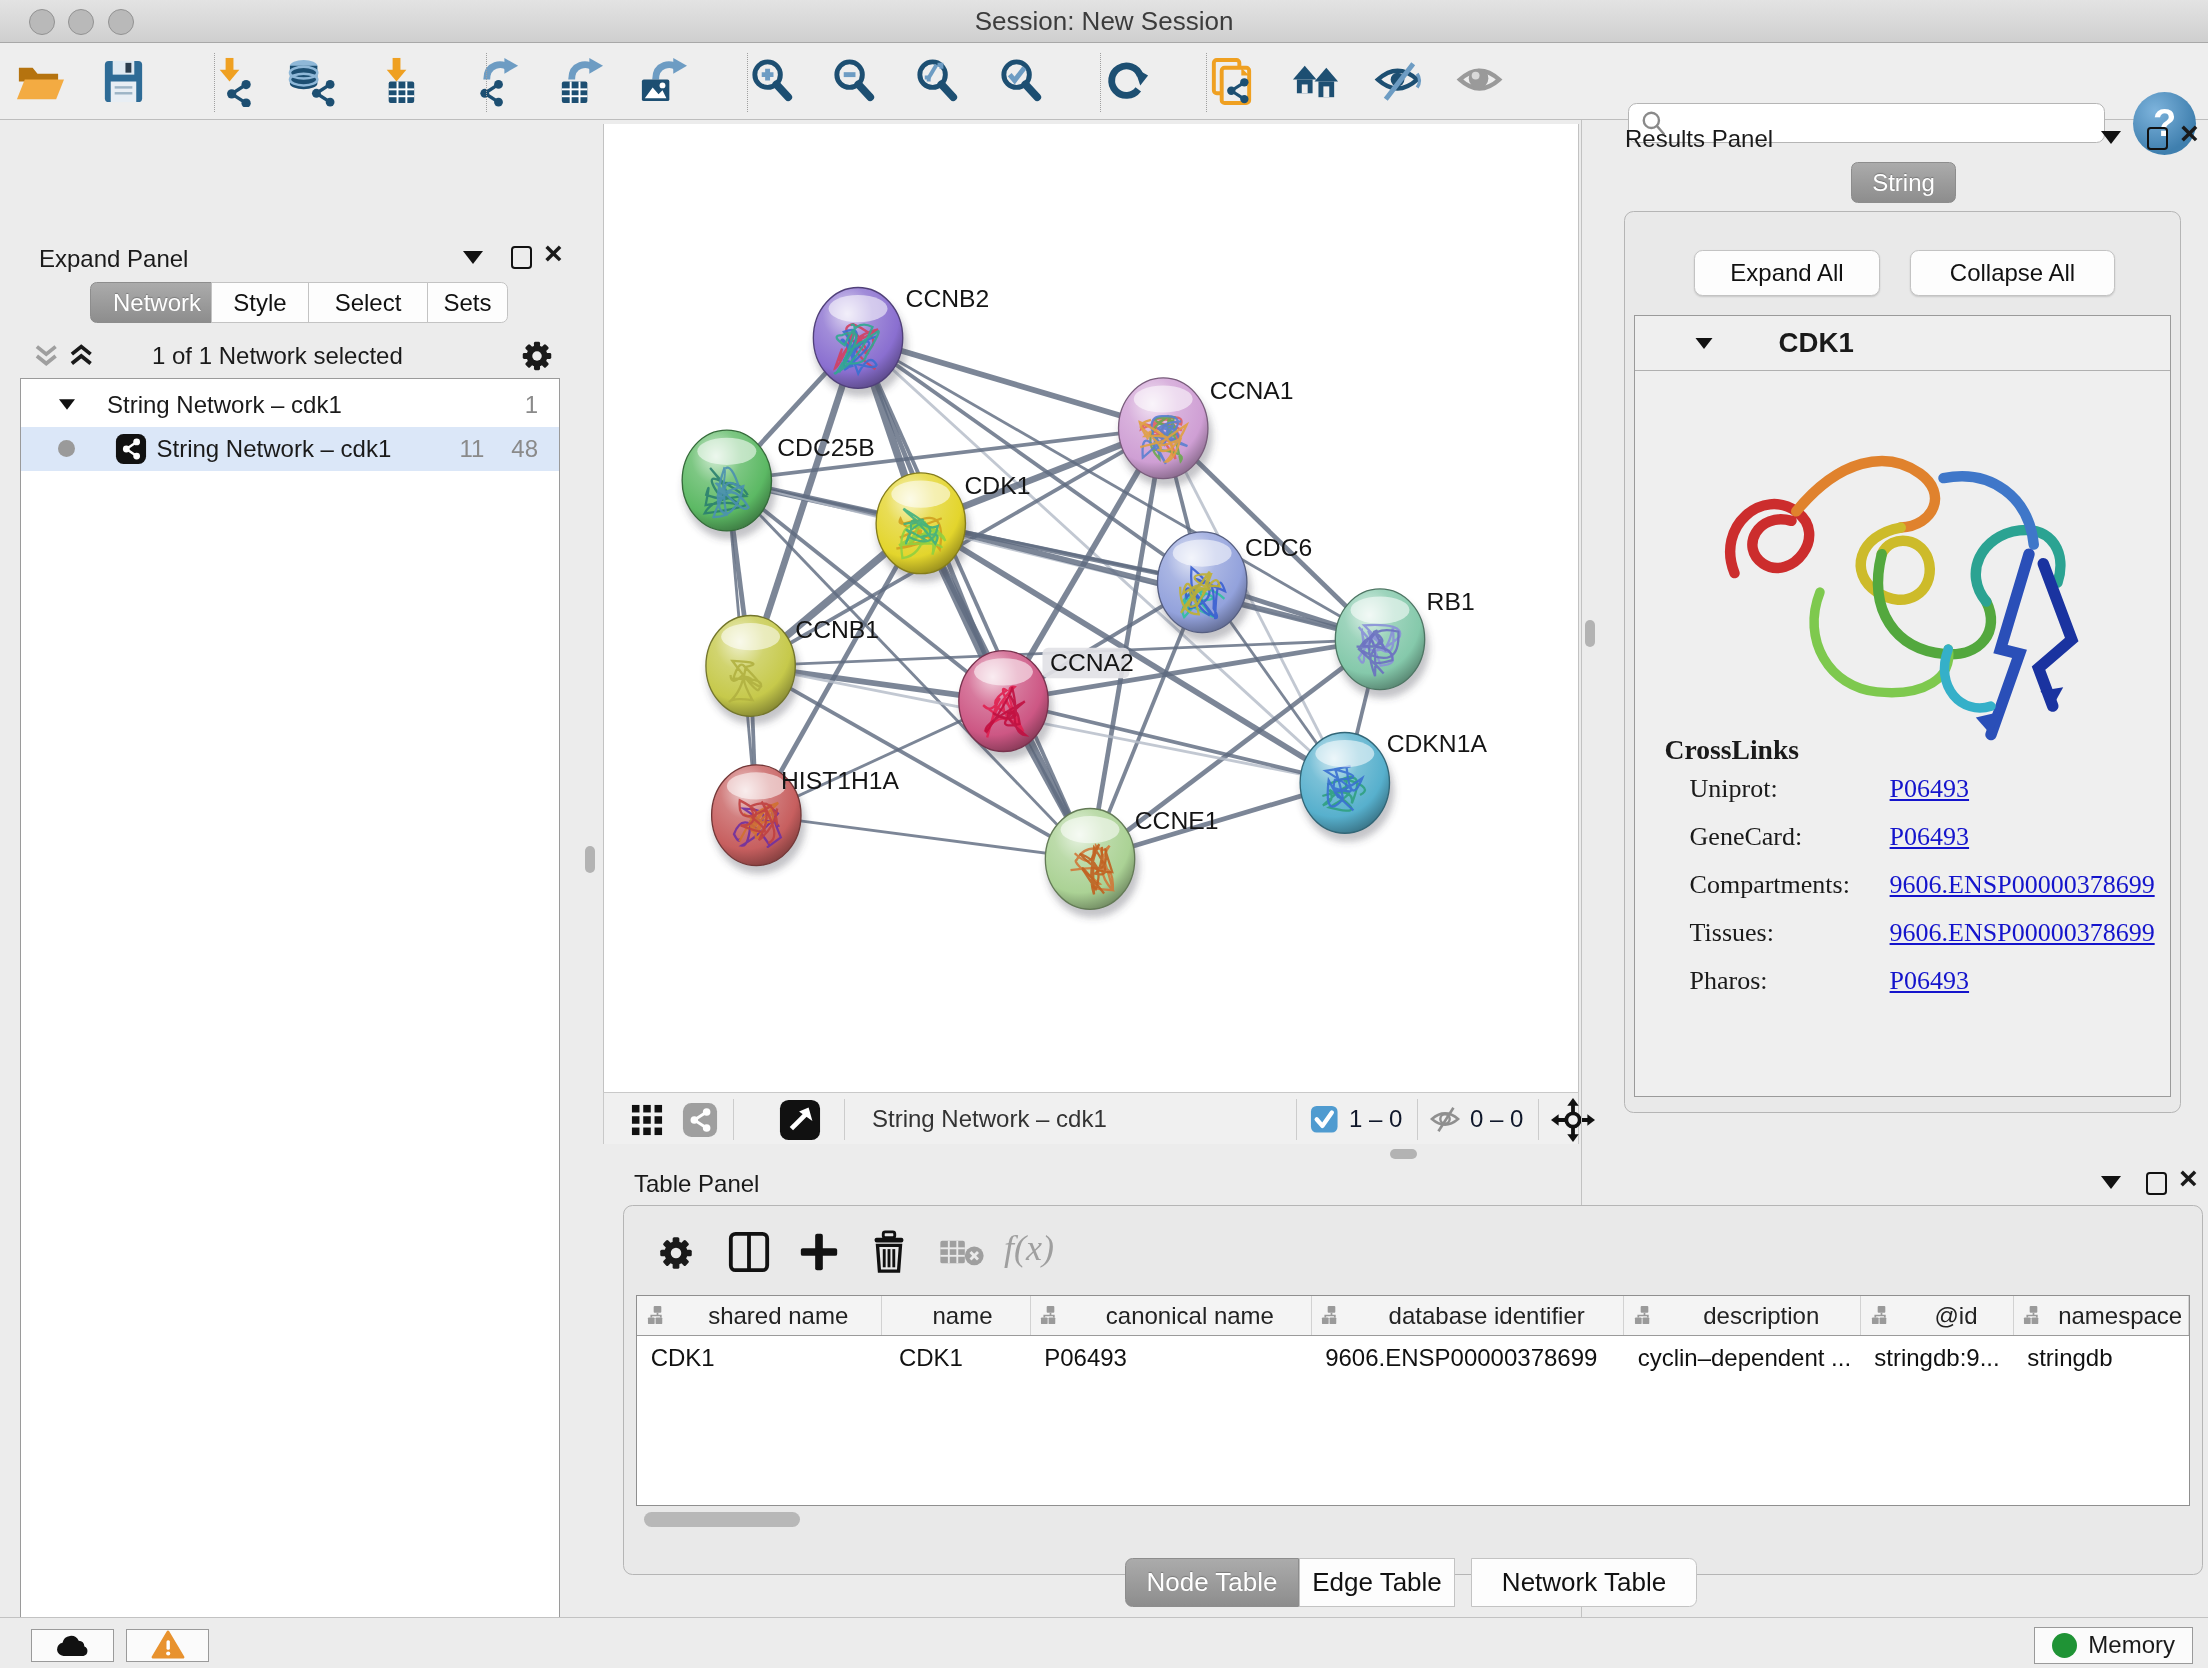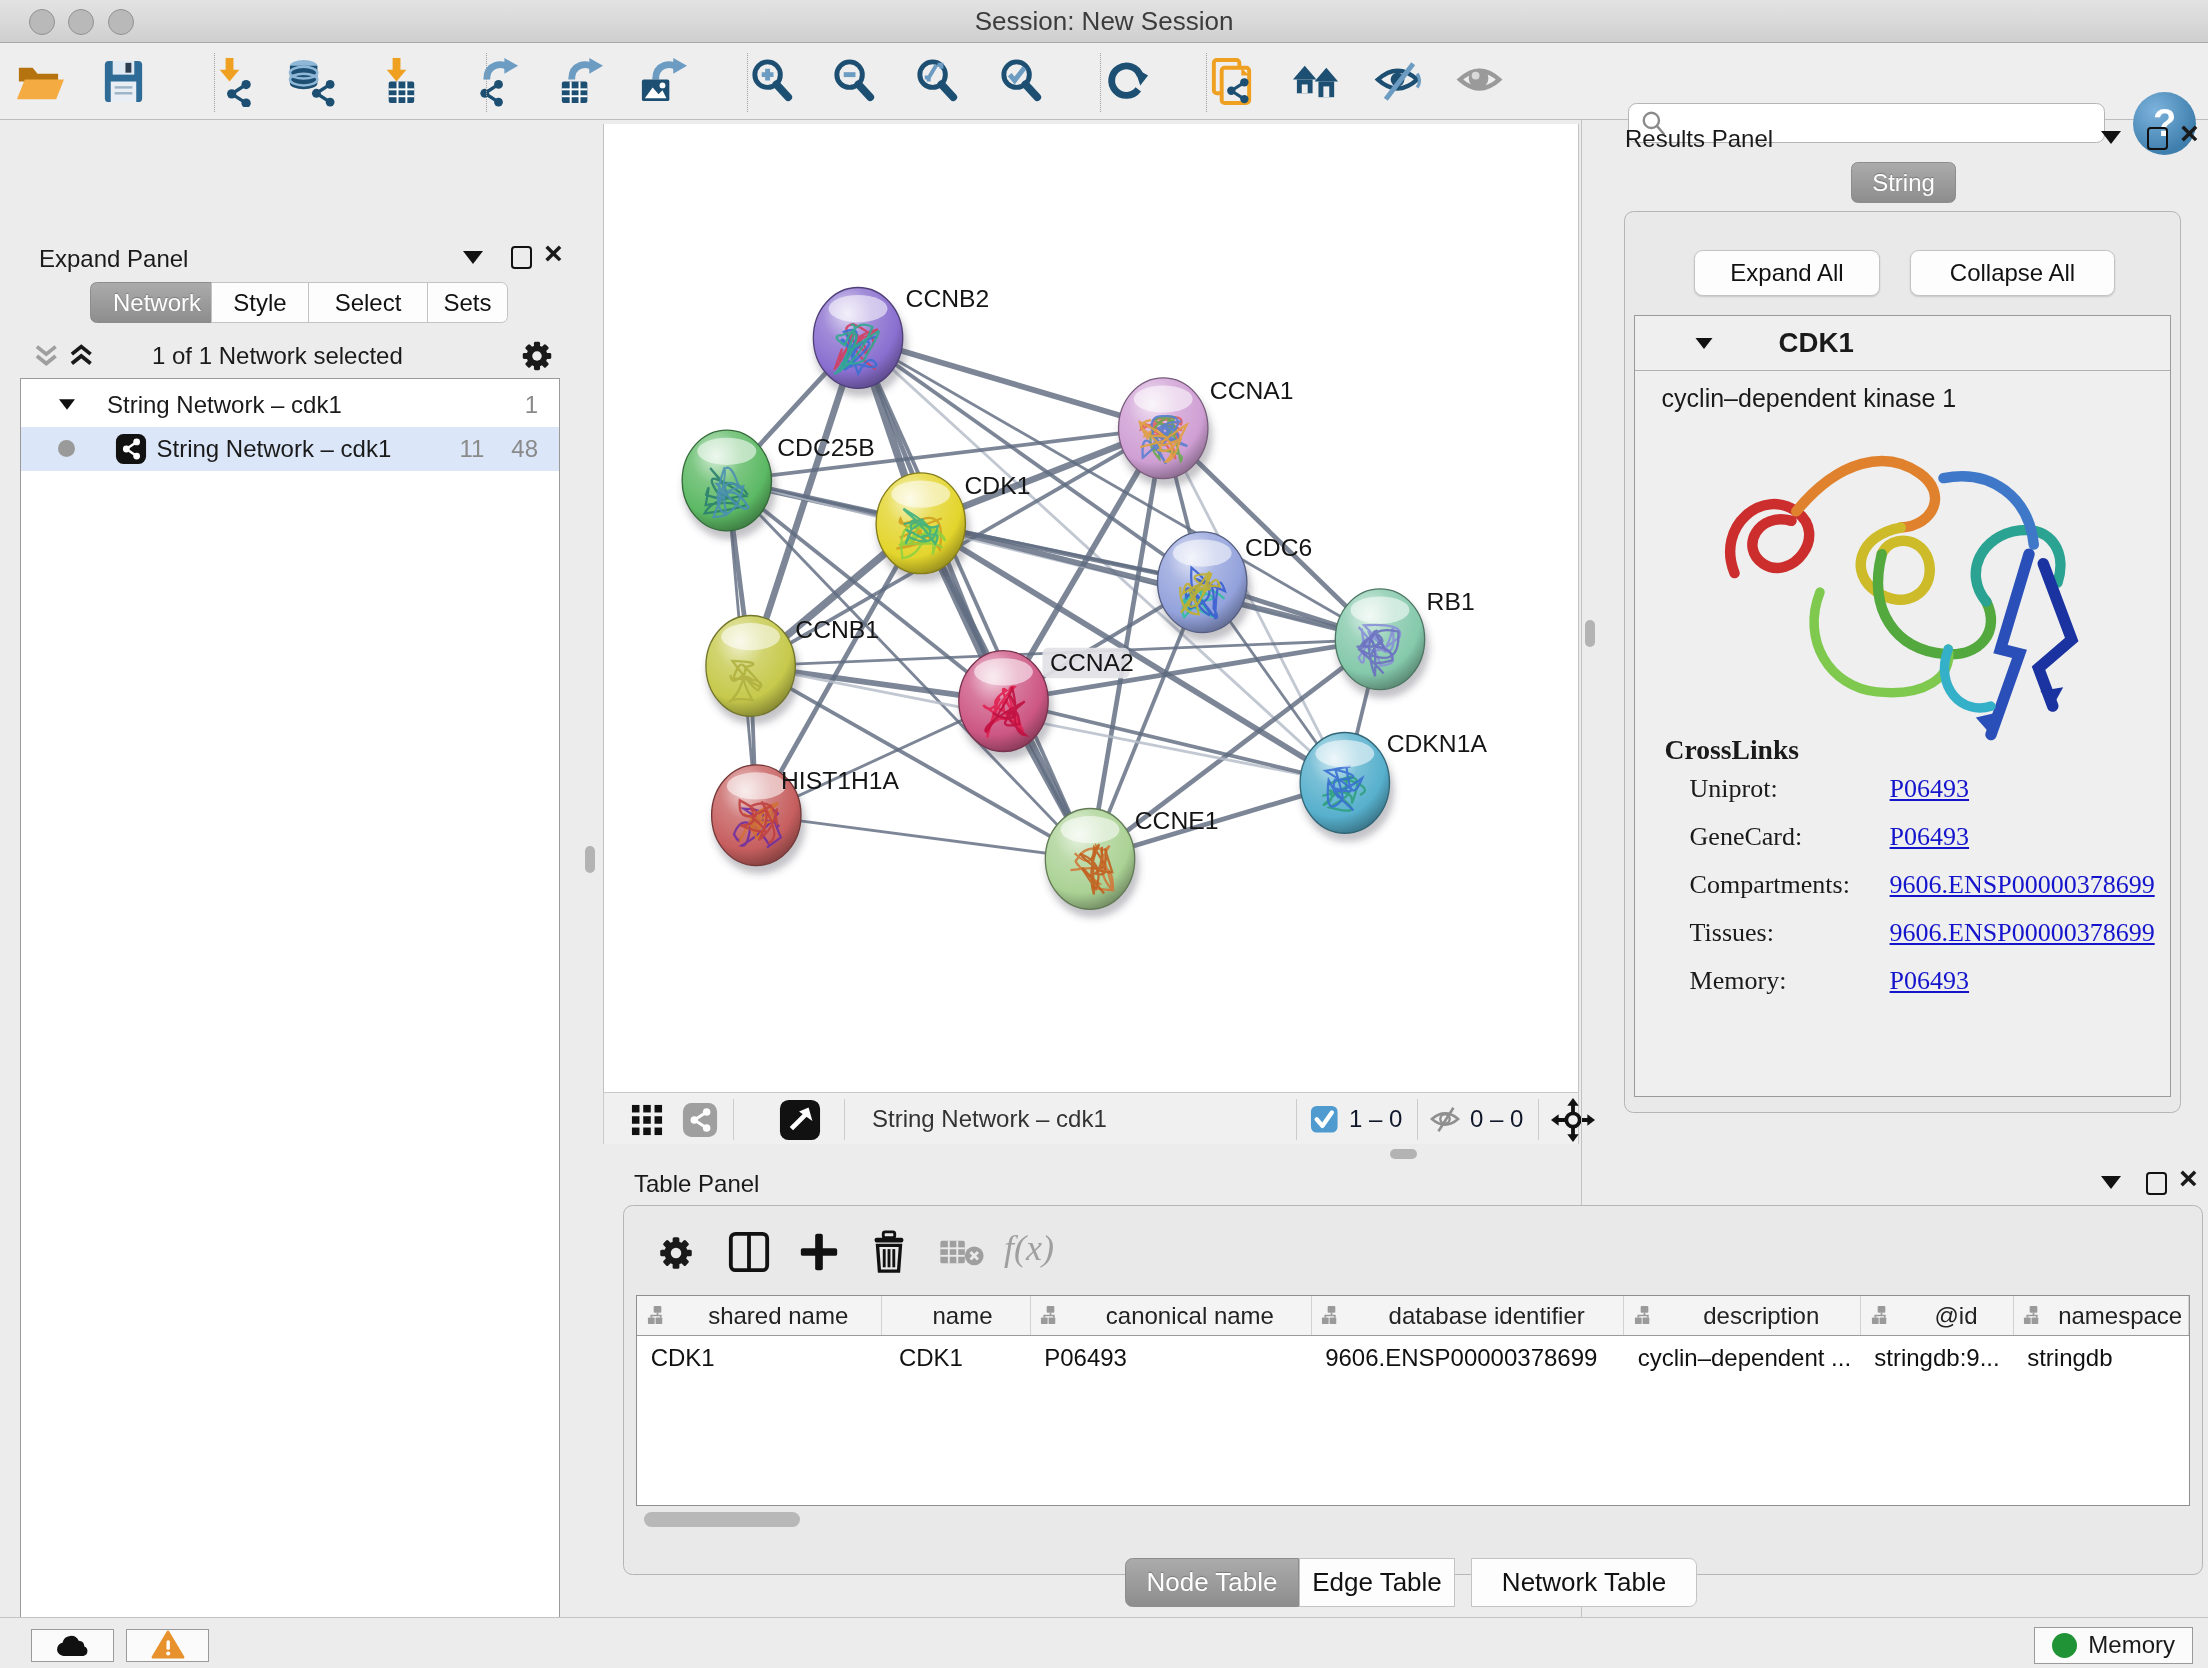--- a/index.html
+++ b/index.html
@@ -633,21 +633,20 @@
 
   <div class="abs gray-container" style="left:42px;top:91px;width:557px;height:902px">
     <button class="tabbtn" style="left:69px;top:38px;width:186px;height:46px;border-radius:8.6px;box-shadow:0 1px 1.9px rgba(0,0,0,.15)">Expand All</button>
     <button class="tabbtn" style="left:285px;top:38px;width:205px;height:46px;border-radius:8.6px;box-shadow:0 1px 1.9px rgba(0,0,0,.15)">Collapse All</button>
 
     <div class="abs rp-section" style="left:8.6px;top:103px;width:537px;height:782px">
       <div style="height:55px;border-bottom:1.4px solid #b0b0b0;display:flex;align-items:center">
         <span class="tri-down" style="margin-left:59px;transform:scale(.85)"></span>
         <span style="margin-left:65px;font-size:27.6px;font-weight:bold">CDK1</span>
       </div>
-      <div style="padding:13.3px 0 0 27px;font-size:25px">cyclin–dependent kinase 1</div>
 
       <svg class="abs" style="left:71px;top:105px" width="380" height="347" viewBox="0 0 400 365">
         <g fill="none" stroke-linecap="round">
           <path d="M30,160 C10,110 60,70 95,95 C130,120 90,170 60,150 C35,133 55,95 90,105" stroke="#cc2d2d" stroke-width="11"></path>
           <path d="M95,95 C140,40 190,30 225,55 C255,76 240,110 205,112" stroke="#e0822d" stroke-width="11"></path>
           <path d="M205,112 C160,120 150,160 180,180 C210,200 240,180 235,150 C230,122 195,118 185,140" stroke="#cdbb2a" stroke-width="11"></path>
           <path d="M185,140 C170,200 200,240 250,245 C290,249 310,220 295,190" stroke="#53a83e" stroke-width="11"></path>
           <path d="M295,190 C270,160 290,120 330,115 C365,111 380,140 370,170" stroke="#2ba392" stroke-width="11"></path>
           <path d="M250,60 C300,50 340,80 345,130" stroke="#3f77c9" stroke-width="11"></path>
           <path d="M340,140 L310,240 L330,245 L300,330" stroke="#2a4fb8" stroke-width="12"></path>
@@ -671,21 +670,21 @@
           </div>
           <div class="serif" style="display: flex; font-size: 26px; margin-bottom: 18px;">
             <span style="width: 200px;">Compartments:</span>
             <a class="xlink">9606.ENSP00000378699</a>
           </div>
           <div class="serif" style="display: flex; font-size: 26px; margin-bottom: 18px;">
             <span style="width: 200px;">Tissues:</span>
             <a class="xlink">9606.ENSP00000378699</a>
           </div>
           <div class="serif" style="display: flex; font-size: 26px; margin-bottom: 18px;">
-            <span style="width: 200px;">Memory:</span>
+            <span style="width: 200px;">Pharos:</span>
             <a class="xlink">P06493</a>
           </div>
         </div>
     </div>
   </div>
 </div>
 
 <div class="abs" style="left:603px;top:1165px;width:1605px;height:452px">
   <span class="abs panel-title" style="left:31px;top:4.8px">Table Panel</span>
   <span class="abs tri-down" style="left:1498px;top:11.4px"></span>

